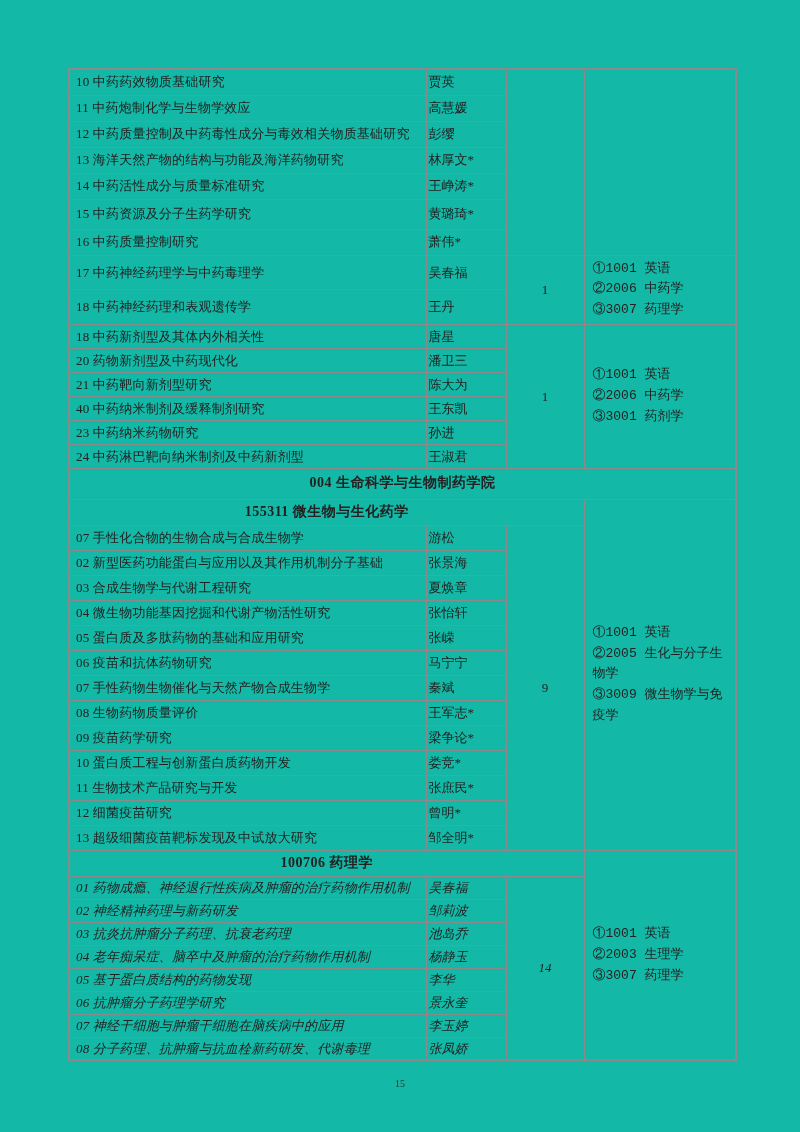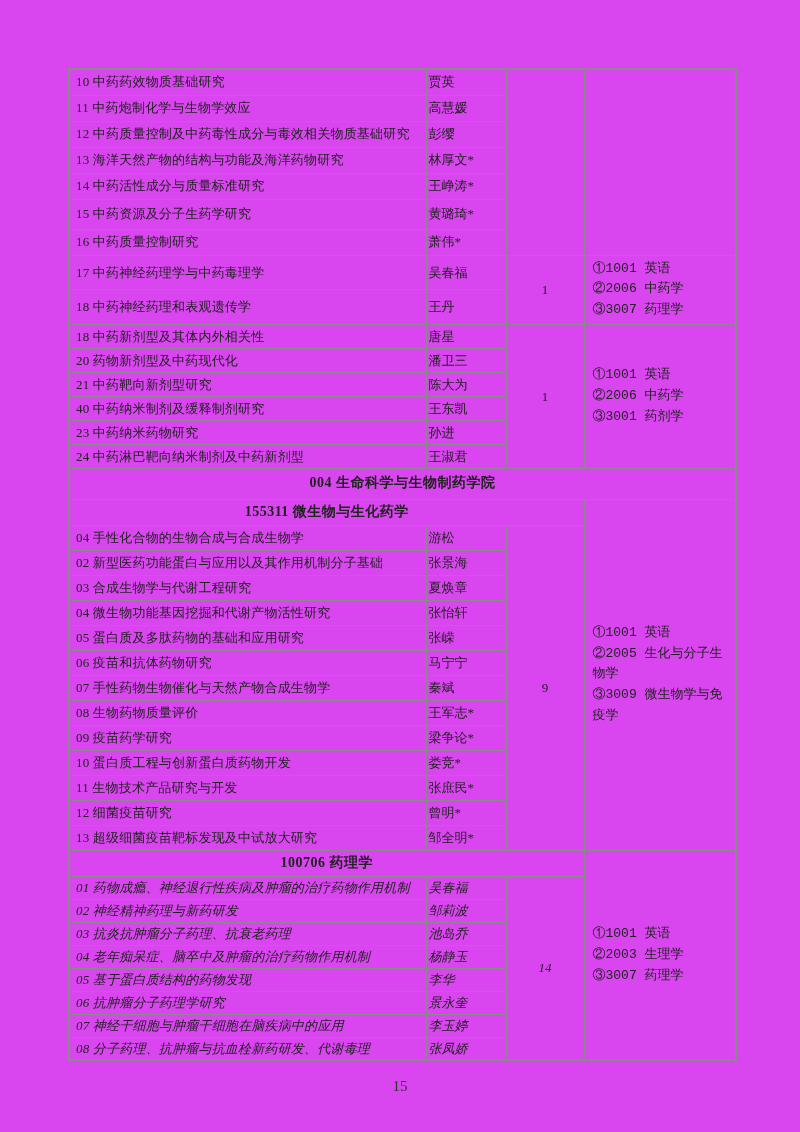--- a/index.html
+++ b/index.html
@@ -1,17 +1,17 @@
 <!DOCTYPE html>
 <html><head>
 <meta charset="utf-8">
 <style>
   html,body{margin:0;padding:0;background:#ffffff;}
   .page{
-    position:relative;width:800px;height:1132px;background:#d946ef;
+    position:relative;width:800px;height:1132px;background:#14b8a6;
     font-family:"Liberation Serif","DejaVu Serif",serif;color:#222222;
     overflow:hidden;
   }
   table.doc{
     position:absolute;left:68px;top:68px;width:667px;
     border-collapse:collapse;table-layout:fixed;
     border:2px solid #8a8a8a;
   }
   col.c-topic{width:357px;}
   col.c-name{width:80px;}
@@ -38,21 +38,21 @@
   }
   tr.r26{height:26px;}
   tr.r30{height:30px;}
   tr.r34{height:34px;}
   tr.r24{height:24px;}
   tr.r31{height:31px;}
   tr.r25{height:25px;}
   tr.r23{height:23px;font-style:italic;}
   .page-number{
     position:absolute;left:0;right:0;top:1078px;
-    text-align:center;font-size:15px;color:#333333;
+    text-align:center;font-size:10px;color:#333333;
   }
 </style>
 </head>
 <body>
 
 <div class="page">
 
   <table class="doc">
     <colgroup>
       <col class="c-topic">
@@ -145,21 +145,21 @@
 
     <tr class="r26">
       <td class="sect" colspan="3">155311 微生物与生化药学</td>
       <td class="subjects" rowspan="14">
         <div>①1001 英语</div>
         <div>②2005 生化与分子生物学</div>
         <div>③3009 微生物学与免疫学</div>
       </td>
     </tr>
     <tr class="r25">
-      <td class="topic">04 手性化合物的生物合成与合成生物学</td>
+      <td class="topic">07 手性化合物的生物合成与合成生物学</td>
       <td class="name">游松</td>
       <td class="quota" rowspan="13">9</td>
     </tr>
     <tr class="r25">
       <td class="topic">02 新型医药功能蛋白与应用以及其作用机制分子基础</td>
       <td class="name">张景海</td>
     </tr>
     <tr class="r25">
       <td class="topic">03 合成生物学与代谢工程研究</td>
       <td class="name">夏焕章</td>

